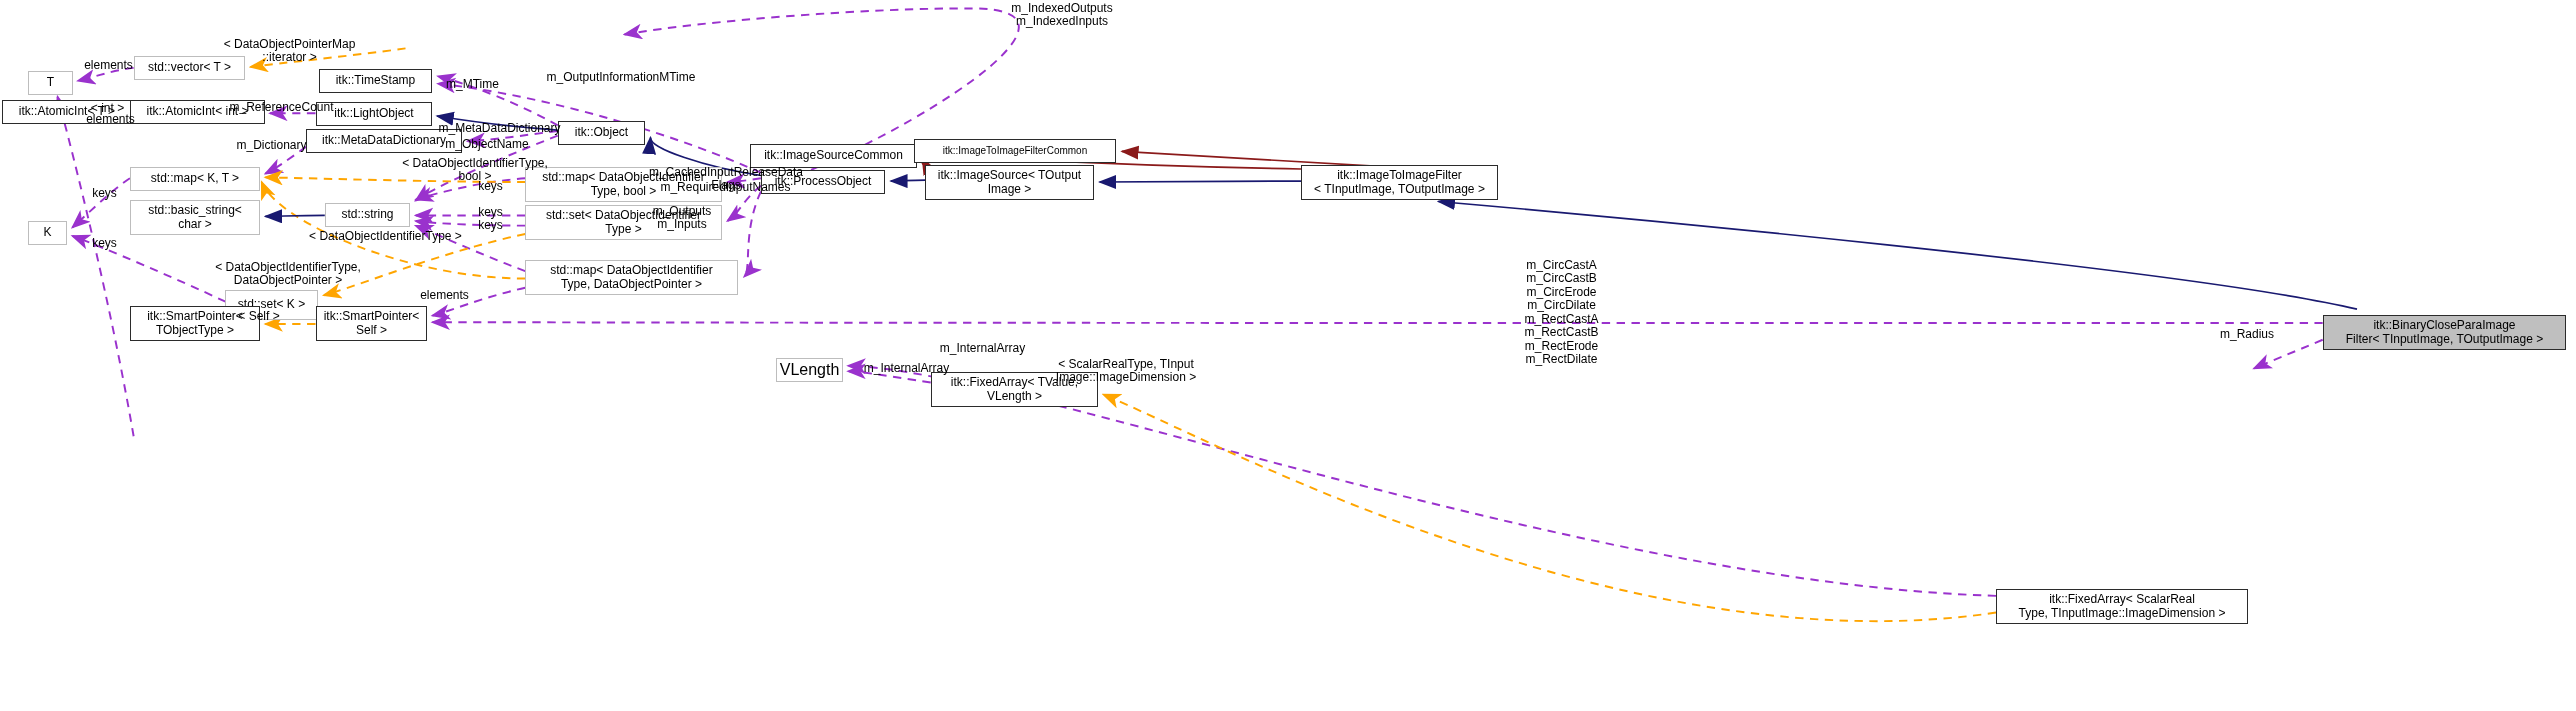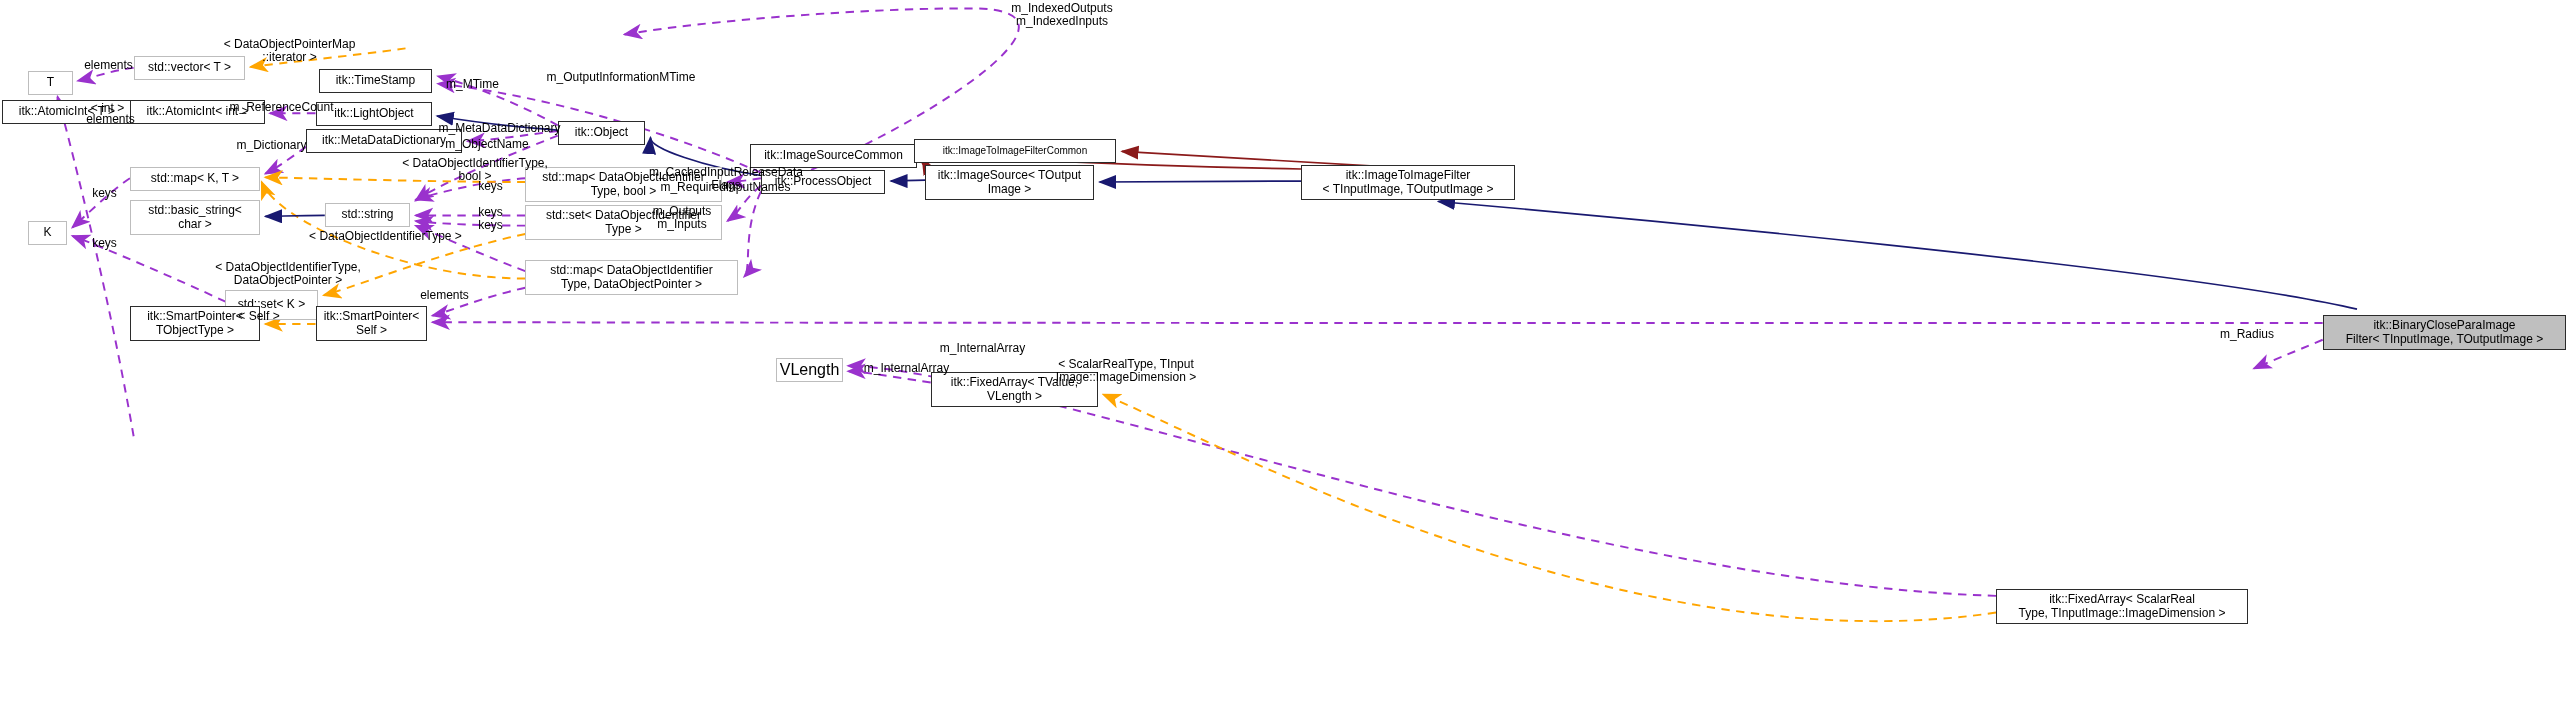--- a/index.html
+++ b/index.html
@@ -134,21 +134,21 @@
   <div class="node light" style="left:225px;top:290px;width:93px;height:30px;font-size:12px;"><span>std::set&lt; K &gt;</span></div>
   <div class="node solid" style="left:130px;top:306px;width:130px;height:35px;font-size:12px;"><span>itk::SmartPointer&lt;
 TObjectType &gt;</span></div>
   <div class="node solid" style="left:316px;top:306px;width:111px;height:35px;font-size:12px;"><span>itk::SmartPointer&lt;
 Self &gt;</span></div>
   <div class="node solid" style="left:761px;top:170px;width:124px;height:24px;font-size:12px;"><span>itk::ProcessObject</span></div>
   <div class="node solid" style="left:750px;top:144px;width:167px;height:24px;font-size:12px;"><span>itk::ImageSourceCommon</span></div>
   <div class="node solid" style="left:914px;top:139px;width:202px;height:24px;font-size:10px;"><span>itk::ImageToImageFilterCommon</span></div>
   <div class="node solid" style="left:925px;top:165px;width:169px;height:35px;font-size:12px;"><span>itk::ImageSource&lt; TOutput
 Image &gt;</span></div>
-  <div class="node solid" style="left:1301px;top:165px;width:214px;height:35px;font-size:12px;"><span>itk::ImageToImageFilter
+  <div class="node solid" style="left:1301px;top:165px;width:197px;height:35px;font-size:12px;"><span>itk::ImageToImageFilter
 &lt; TInputImage, TOutputImage &gt;</span></div>
   <div class="node focus" style="left:2323px;top:315px;width:243px;height:35px;font-size:12px;"><span>itk::BinaryCloseParaImage
 Filter&lt; TInputImage, TOutputImage &gt;</span></div>
   <div class="node solid" style="left:1996px;top:589px;width:252px;height:35px;font-size:12px;"><span>itk::FixedArray&lt; ScalarReal
 Type, TInputImage::ImageDimension &gt;</span></div>
   <div class="node light" style="left:776px;top:358px;width:67px;height:24px;font-size:16px;"><span>VLength</span></div>
   <div class="node solid" style="left:931px;top:372px;width:167px;height:35px;font-size:12px;"><span>itk::FixedArray&lt; TValue,
 VLength &gt;</span></div>
 
   <div class="elabel" style="left:974px;top:1.9px;width:176px;font-size:12px;text-align:center;"><span>m_IndexedOutputs
@@ -174,20 +174,28 @@
   <div class="elabel" style="left:470px;top:219px;width:41px;font-size:12px;text-align:center;"><span>keys</span></div>
   <div class="elabel" style="left:640px;top:205px;width:84px;font-size:12px;text-align:center;"><span>m_Outputs
 m_Inputs</span></div>
   <div class="elabel" style="left:84px;top:187px;width:41px;font-size:12px;text-align:center;"><span>keys</span></div>
   <div class="elabel" style="left:84px;top:237px;width:41px;font-size:12px;text-align:center;"><span>keys</span></div>
   <div class="elabel" style="left:295px;top:230px;width:181px;font-size:12px;text-align:center;"><span>&lt; DataObjectIdentifierType &gt;</span></div>
   <div class="elabel" style="left:200px;top:261px;width:176px;font-size:12px;text-align:center;"><span>&lt; DataObjectIdentifierType,
 DataObjectPointer &gt;</span></div>
   <div class="elabel" style="left:412px;top:289px;width:65px;font-size:12px;text-align:center;"><span>elements</span></div>
   <div class="elabel" style="left:231px;top:310px;width:56px;font-size:12px;text-align:center;"><span>&lt; Self &gt;</span></div>
+  <div class="elabel" style="left:1506px;top:259px;width:111px;font-size:12px;text-align:center;"><span>m_CircCastA
+m_CircCastB
+m_CircErode
+m_CircDilate
+m_RectCastA
+m_RectCastB
+m_RectErode
+m_RectDilate</span></div>
   <div class="elabel" style="left:2211px;top:328px;width:72px;font-size:12px;text-align:center;"><span>m_Radius</span></div>
   <div class="elabel" style="left:929px;top:342px;width:107px;font-size:12px;text-align:center;"><span>m_InternalArray</span></div>
   <div class="elabel" style="left:853px;top:362px;width:107px;font-size:12px;text-align:center;"><span>m_InternalArray</span></div>
   <div class="elabel" style="left:1038px;top:358px;width:176px;font-size:12px;text-align:center;"><span>&lt; ScalarRealType, TInput
 Image::ImageDimension &gt;</span></div>
 
 </div>
 
 
 </body></html>

